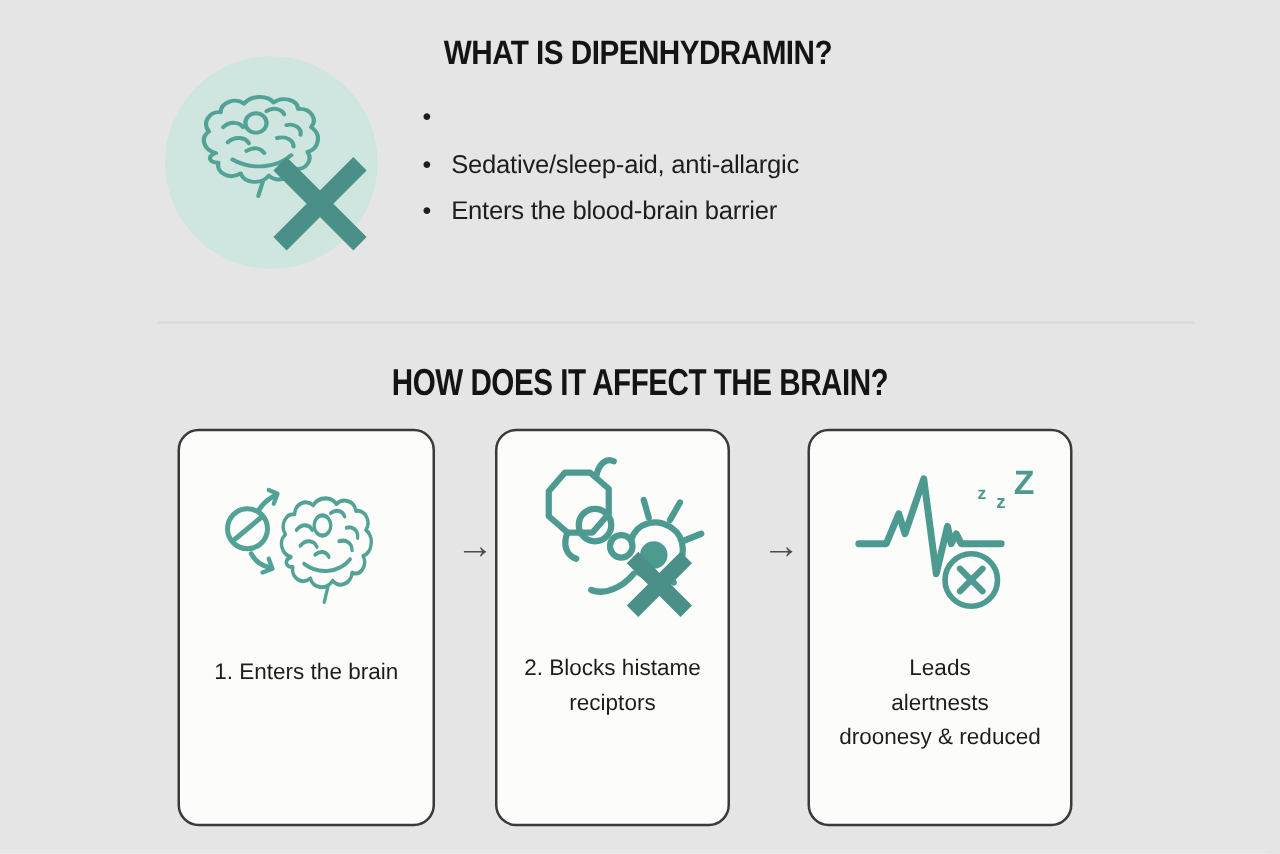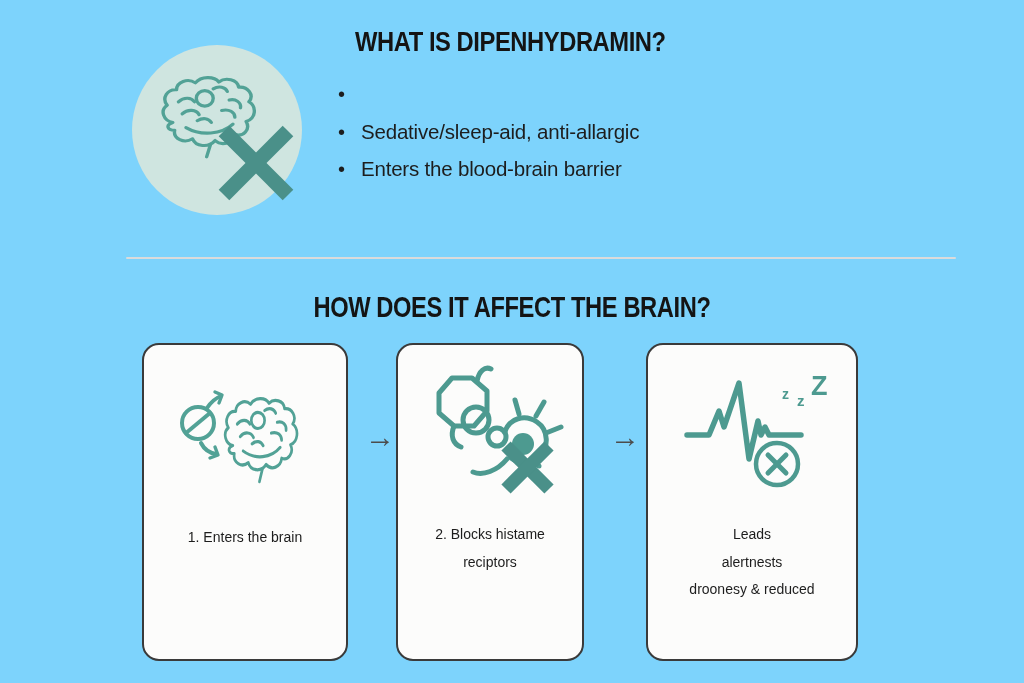--- a/index.html
+++ b/index.html
@@ -3,21 +3,21 @@
 <meta charset="utf-8">
 <style>
   html,body{margin:0;padding:0;}
   body{
     font-family:"Liberation Sans",sans-serif;
     background:#ffffff;
   }
   .canvas{
     position:relative;
     width:1024px;height:683px;
-    background:#7dd3fc;
+    background:#e5e5e5;
     overflow:hidden;
     color:#1b1b1b;
   }
   
   .badge-svg{position:absolute;left:120px;top:30px;overflow:visible;}
   .intro-title{
     position:absolute;left:355px;top:27px;margin:0;
     font-size:27px;font-weight:700;letter-spacing:-0.5px;color:#141414;
     transform:scaleX(0.88);transform-origin:left top;white-space:nowrap;
   }
@@ -48,21 +48,21 @@
   }
   .card-1{left:142px;width:206px;}
   .card-2{left:396px;width:188px;}
   .card-3{left:646px;width:212px;}
   .card-icon{position:absolute;overflow:visible;}
   .card-1 .card-icon{left:8px;top:27px;}
   .card-2 .card-icon{left:17px;top:11px;}
   .card-3 .card-icon{left:23px;top:16px;}
   .card-text{
     position:absolute;left:0;right:0;top:176px;
-    text-align:center;font-size:14px;line-height:27.5px;color:#1d1d1d;
+    text-align:center;font-size:18px;line-height:27.5px;color:#1d1d1d;
   }
   .card-1 .card-text{top:179px;}
   .flow-arrow{
     position:absolute;top:420px;width:42px;height:34px;
     font-size:30px;line-height:34px;text-align:center;
     color:#4c4c4c;font-weight:400;
   }
   .flow-arrow.a1{left:359px;}
   .flow-arrow.a2{left:604px;}
   .zzz-text{font-family:"Liberation Sans",sans-serif;font-weight:700;}

